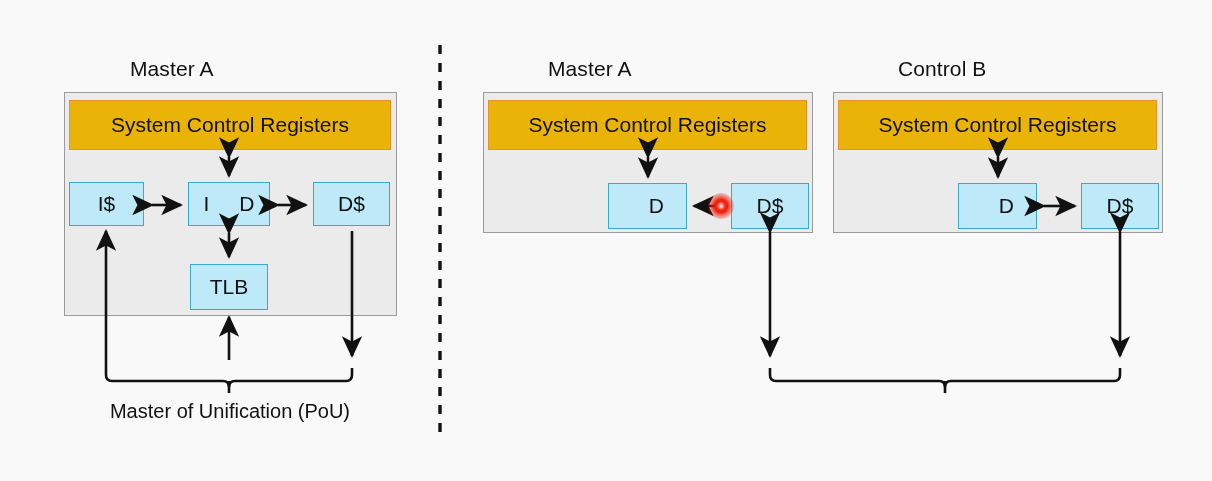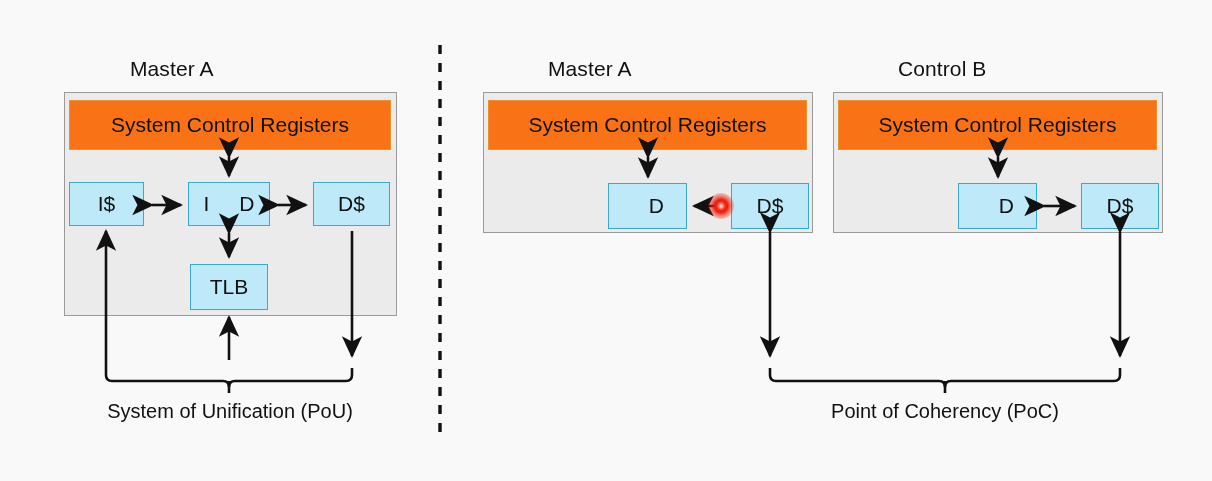--- a/index.html
+++ b/index.html
@@ -24,21 +24,21 @@
   
   .panel {
     position:absolute;
     background:#ebebeb;
     border:1px solid #9a9a9a;
   }
 
   
   .scr {
     position:absolute;
-    background:#f97316;
+    background:#eab308;
     border:1.5px solid #e8922e;
     display:flex;
     align-items:center;
     justify-content:center;
     font-size:21px;
     color:#111;
     white-space:nowrap;
   }
 
   
@@ -102,21 +102,21 @@
   </div>
 
   <div class="ubox" style="left:313px; top:182px; width:77px; height:44px;">
     <span>D$</span>
   </div>
 
   <div class="ubox" style="left:190px; top:264px; width:78px; height:46px;">
     <span>TLB</span>
   </div>
 
-  <div class="lbl" style="left:60px; top:400px; width:340px;">System of Unification (PoU)</div>
+  <div class="lbl" style="left:60px; top:400px; width:340px;">Master of Unification (PoU)</div>
 
   <div class="title" style="left:548px; top:57px; width:200px;">Master A</div>
 
   <div class="panel" style="left:483px; top:92px; width:330px; height:141px;"></div>
 
   <div class="scr" style="left:488px; top:100px; width:319px; height:50px;">System Control Registers</div>
 
   <div class="ubox rightalign" style="left:608px; top:183px; width:79px; height:46px;">
     <span>D</span>
   </div>
@@ -132,21 +132,20 @@
   <div class="scr" style="left:838px; top:100px; width:319px; height:50px;">System Control Registers</div>
 
   <div class="ubox rightalign" style="left:958px; top:183px; width:79px; height:46px;">
     <span>D</span>
   </div>
 
   <div class="ubox" style="left:1081px; top:183px; width:78px; height:46px;">
     <span>D$</span>
   </div>
 
-  <div class="lbl" style="left:770px; top:400px; width:350px;">Point of Coherency (PoC)</div>
 
   <svg class="overlay" viewBox="0 0 1212 481">
     <defs>
       <marker id="ah" markerWidth="9" markerHeight="9" refX="7.6" refY="4.5" orient="auto" markerUnits="strokeWidth">
         <path d="M0,0.6 L8.4,4.5 L0,8.4 L2.0,4.5 Z" fill="#111"></path>
       </marker>
       <marker id="ah2" markerWidth="9" markerHeight="9" refX="7.6" refY="4.5" orient="auto" markerUnits="strokeWidth">
         <path d="M0,0.6 L8.4,4.5 L0,8.4 L2.0,4.5 Z" fill="#111"></path>
       </marker>
     </defs>

